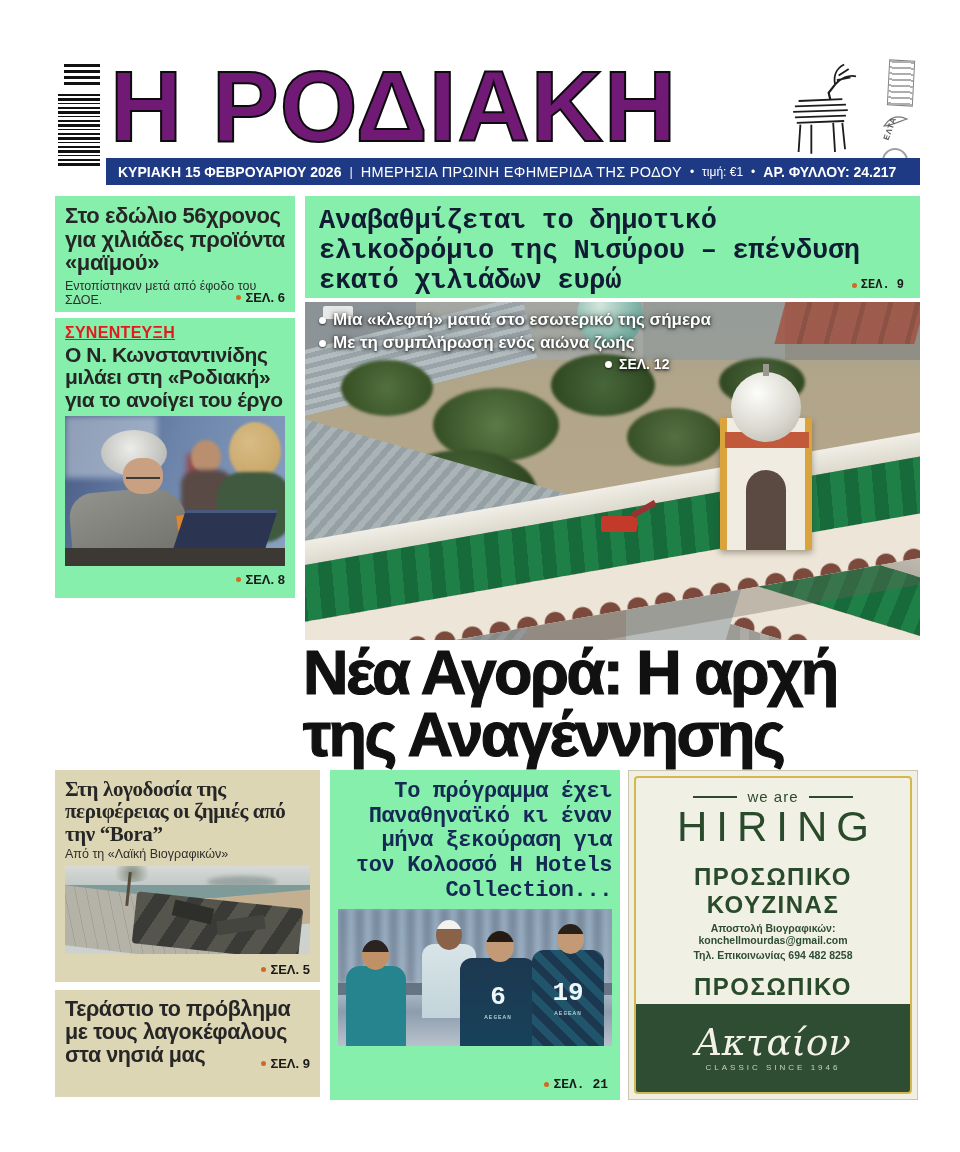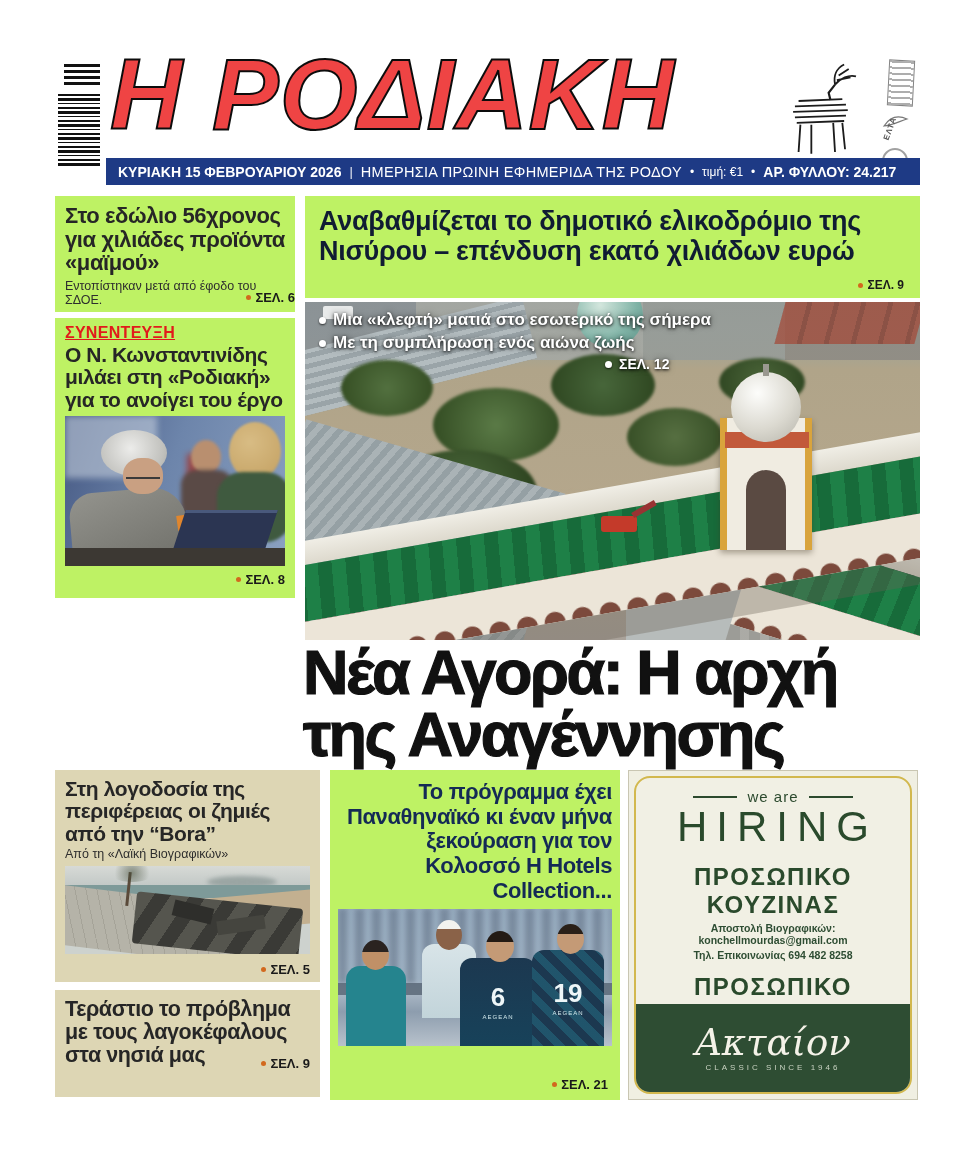--- a/index.html
+++ b/index.html
@@ -6,23 +6,23 @@
   html,body { background:#fff; }
   body { font-family:"Liberation Sans", sans-serif; }
   .page { position:relative; width:960px; height:1152px; background:#fff; overflow:hidden; }
 
   
   .barcode { position:absolute; left:58px; top:64px; width:46px; height:102px; }
   .barcode .bc-seg1 { position:absolute; left:6px; top:0; width:36px; height:22px;
     background:repeating-linear-gradient(180deg,#111 0 3px,#fff 3px 6px); }
   .barcode .bc-seg2 { position:absolute; left:0; top:30px; width:42px; height:72px;
     background:repeating-linear-gradient(180deg,#111 0 2px,#fff 2px 4px,#111 4px 7px,#fff 7px 9px,#111 9px 10px,#fff 10px 13px); }
-  .paper-title { position:absolute; left:110px; top:38px; width:676px; height:116px;
-    font-size:100px; font-weight:bold; letter-spacing:1px; color:#ef4444;
-    -webkit-text-stroke:2px #0c0c0c; line-height:112px; white-space:nowrap;font-style:italic; }
+  .paper-title { position:absolute; left:110px; top:50px; width:676px; height:116px;
+    font-size:100px; font-weight:bold; letter-spacing:1px; color:#701a75;
+    -webkit-text-stroke:2px #0c0c0c; line-height:112px; white-space:nowrap; }
   .deer-logo { position:absolute; left:784px; top:58px; width:82px; height:106px; }
   .stamps { position:absolute; left:866px; top:60px; width:54px; height:120px; }
   .frank { position:absolute; right:6px; top:0; width:26px; height:46px; border:1px solid #666;
     background:repeating-linear-gradient(180deg,#999 0 2px,#fff 2px 6px); transform:rotate(3deg); opacity:.8; }
   .elta-stamp { position:absolute; right:10px; top:52px; width:30px; height:34px; }
   .elta-label { position:absolute; left:-2px; top:12px; font-size:8px; font-weight:bold; color:#555;
     transform:rotate(-70deg); letter-spacing:1px; }
   .round-stamp { position:absolute; right:12px; top:88px; width:26px; height:26px; border:2px solid #8a8a8a;
     border-radius:50%; opacity:.8; }
   .round-stamp::after { content:""; position:absolute; left:4px; top:8px; width:14px; height:7px;
@@ -33,32 +33,32 @@
   .dl-date { font-size:14px; font-weight:bold; }
   .dl-sep { font-size:13px; opacity:.9; }
   .dl-sub { font-size:14.5px; font-weight:normal; letter-spacing:.3px; }
   .dl-dot { font-size:12px; }
   .dl-price { font-size:12px; }
   .dl-issue { font-size:14px; font-weight:bold; }
 
   
   .box { position:absolute; padding:8px 10px; }
   .box h2 { color:#262626; line-height:1.07; letter-spacing:-.4px; }
-  .orange { background:#bef264; }
-  .blue { background:#bef264; }
+  .orange { background:#86efac; }
+  .blue { background:#86efac;font-family:Liberation Mono, monospace; }
   .beige { background:#ddd6b4; }
   .pageref { position:absolute; display:flex; align-items:center; gap:4px;
     font-size:13px; font-weight:bold; color:#1a1a1a; }
   .pr-dot { width:5px; height:5px; border-radius:50%; background:#d2691e; display:inline-block; }
   .sub { font-size:12.5px; color:#2e2e2e; margin-top:4px; }
 
   
   .counterfeit { left:55px; top:196px; width:240px; height:116px; }
   .counterfeit h2 { font-size:22px; }
-  .counterfeit .pageref { right:0; bottom:7px; }
+  .counterfeit .pageref { right:10px; bottom:7px; }
 
   .interview { left:55px; top:318px; width:240px; height:280px; padding:6px 10px; }
   .kicker-red { color:#e11b1b; font-size:16px; font-weight:bold; text-decoration:underline; letter-spacing:.3px; }
   .interview h2 { font-size:21px; margin-top:2px; }
   .int-photo { position:relative; width:220px; height:150px; margin-top:5px; overflow:hidden; background:linear-gradient(110deg,#465983,#6d85ab 45%,#8ba1c1); }
   .interview .pageref { right:10px; bottom:11px; }
 
   .tourism { left:55px; top:604px; width:240px; height:158px; }
   .tourism h2 { font-size:22px; }
   .tourism .pageref { right:10px; bottom:10px; }
@@ -75,21 +75,21 @@
   .cap1 { left:14px; top:8px; }
   .cap2 { left:14px; top:31px; }
   .cap-dot { width:7px; height:7px; border-radius:50%; background:#fff; flex:0 0 auto; box-shadow:0 1px 2px rgba(0,0,0,.7); }
   .cap-page { left:300px; top:54px; font-size:14px; }
 
   .main-headline { position:absolute; left:303px; top:642px; width:617px; font-size:63px; font-weight:bold;
     color:#111; line-height:.98; letter-spacing:-2.5px; -webkit-text-stroke:1.2px #111; }
 
   
   .bora { left:55px; top:770px; width:265px; height:212px; }
-  .bora h2 { font-size:21px; }
+  .bora h2 { font-size:21px;font-family:Liberation Serif, serif; }
   .bora .sub { margin-top:2px; }
   .road-photo { position:relative; width:245px; height:88px; margin-top:5px; overflow:hidden; background:#cdd2ce; }
   .bora .pageref { right:10px; bottom:5px; }
 
   .lago { left:55px; top:990px; width:265px; height:107px; }
   .lago h2 { font-size:21.5px; }
   .lago .pageref { right:10px; bottom:26px; }
 
   .sports { left:330px; top:770px; width:290px; height:330px; padding:8px; }
   .sports-kicker { color:#e11b1b; font-size:19px; font-weight:bold; text-align:right; padding-right:14px; letter-spacing:-.2px; }
@@ -201,21 +201,21 @@
     display:flex; flex-direction:column; align-items:center; justify-content:center; }
   .bb-p19-head { right:28px; bottom:92px; width:27px; height:30px; border-radius:50%;
     background:linear-gradient(180deg,#2a2018 0 35%,#c49a76 35%); }
   .jersey-num { color:#eef6f8; font-size:26px; font-weight:bold; line-height:1; }
   .jersey-brand { color:#cfe6ea; font-size:6px; letter-spacing:1px; margin-top:4px; }
 
   
   .hiring-ad { position:absolute; left:628px; top:770px; width:290px; height:330px; background:#f0efe2;
     border:1px solid #c9c6b2; }
   .ad-inner { position:absolute; left:5px; top:5px; right:5px; bottom:5px; border:2px solid #d2b84e;
-    border-radius:16px; overflow:hidden; background:linear-gradient(180deg,#f1f0e4 0 72%,#ecebdd 72%); }
+    border-radius:4px; overflow:hidden; background:linear-gradient(180deg,#f1f0e4 0 72%,#ecebdd 72%); }
   .ad-content { position:relative; text-align:center; color:#2c4a2e; padding-top:10px; }
   .weare-row { display:flex; align-items:center; justify-content:center; gap:10px; }
   .weare-rule { width:44px; height:2px; background:#2c4a2e; }
   .weare-text { font-size:15px; color:#2c4a2e; letter-spacing:1px; }
   .hiring-word { font-size:42px; letter-spacing:9px; color:#2a4a2c; font-weight:500; margin-top:-2px; text-indent:9px; }
   .ad-h2 { font-size:24px; letter-spacing:1.5px; font-weight:bold; color:#2a4a2c; margin-top:12px; }
   .ad-line { font-size:10.5px; font-weight:bold; color:#2e4d33; margin-top:3px; }
   .ad-divider { width:78%; height:1.5px; background:#2e4d33; margin:10px auto 6px; }
   .ad-h3 { font-size:12px; font-weight:bold; color:#2e4d33; margin-top:2px; }
   .ad-footer { position:absolute; left:0; right:0; bottom:0; height:88px; background:#2e4d33;

